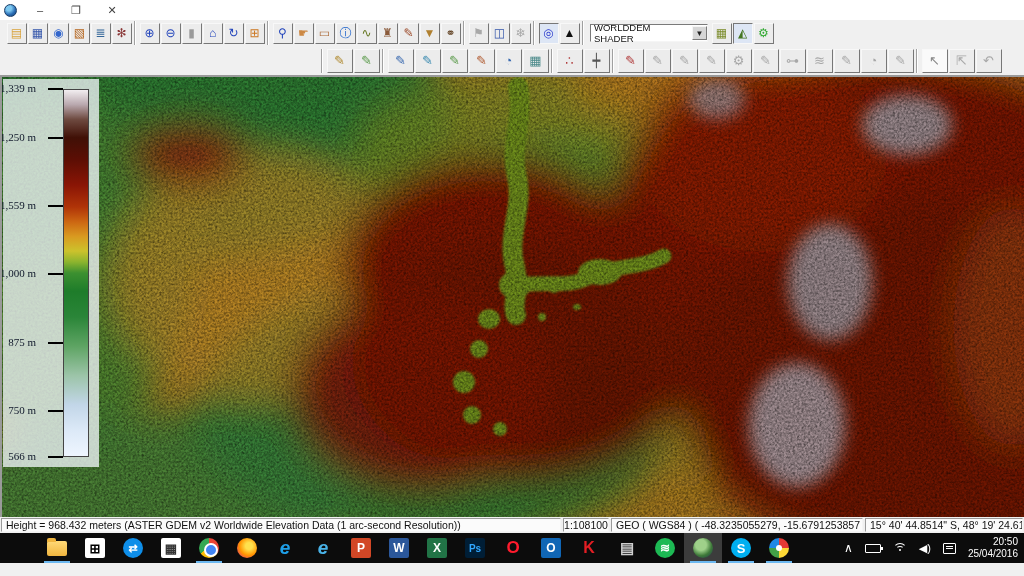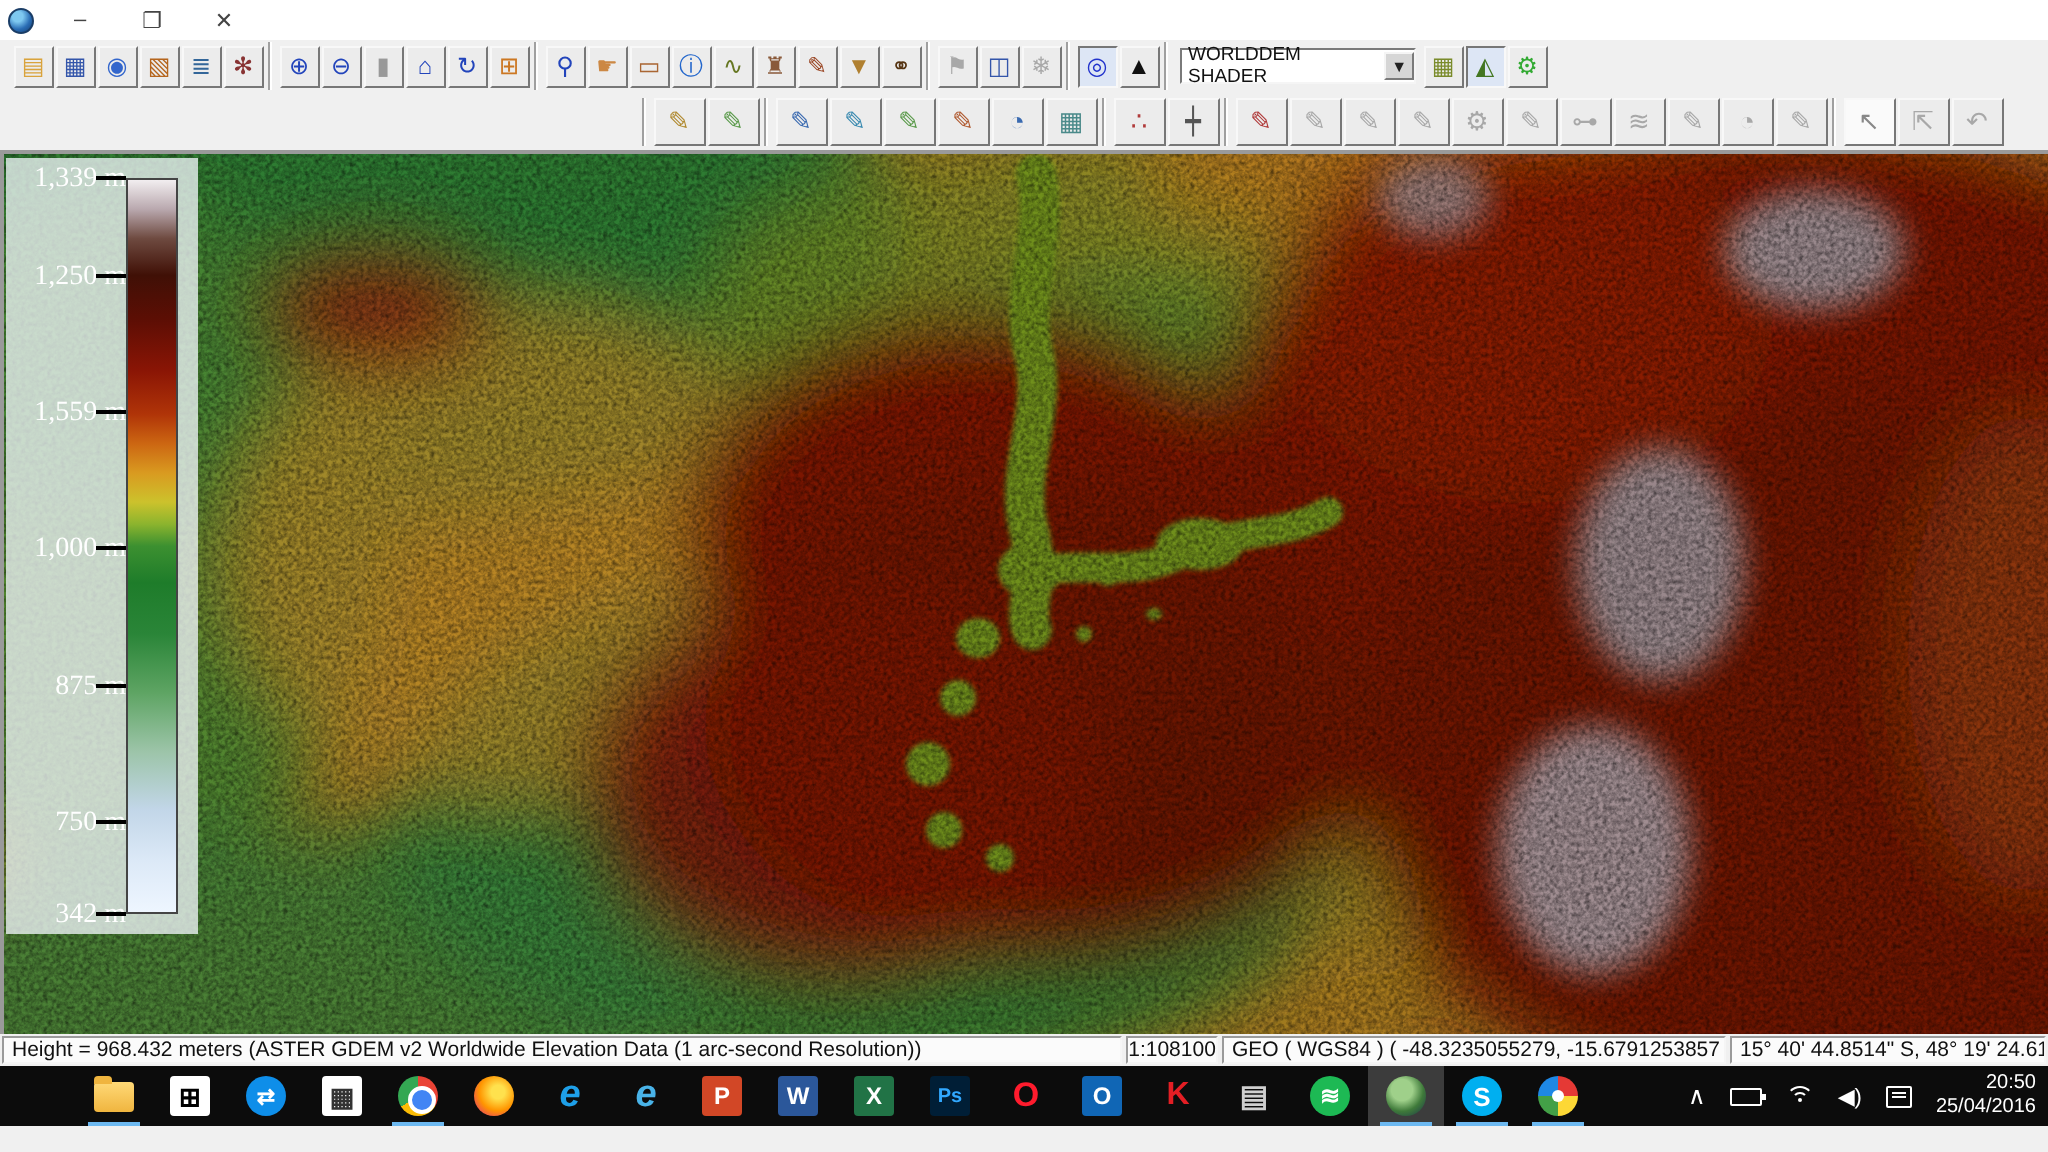--- a/index.html
+++ b/index.html
@@ -36,21 +36,21 @@
   
   .map { position:relative; width:1024px; height:442px; flex:0 0 auto; border-top:2px solid #9a9a9a; border-left:2px solid #9a9a9a; background:#a87a20; overflow:hidden; }
   .map svg { position:absolute; left:0; top:0; }
 
   .legend { position:absolute; left:1px; top:2px; width:96px; height:388px; background:rgba(238,243,247,0.78); font-family:"Liberation Serif",serif; }
   .legend-bar { position:absolute; left:60px; top:10px; width:26px; height:368px; border:1px solid #444; background:linear-gradient(to bottom,
       #f2eef0 0%, #b9a8ae 4%, #6e4a40 8%, #401006 13%, #5c0e04 19%, #8a1505 26%,
       #b03408 32%, #cc6612 36%, #d99a20 40%, #ccc22c 44%, #8cb42e 47%, #3c9030 50%,
       #1e7c2a 55%, #2a8538 62%, #5ea463 70%, #9cc4a8 78%, #c2d6e8 86%, #dce9f7 93%, #eef6ff 100%); }
   .legend-tick { position:absolute; left:0; width:60px; height:0; }
-  .legend-tick .lab { position:absolute; right:0; top:-7px; font-size:14px; color:#ffffff; white-space:nowrap; }
+  .legend-tick .lab { position:absolute; right:27px; top:-7px; font-size:11px; color:#0f172a; white-space:nowrap; }
   .legend-tick .tln { position:absolute; right:0; top:-1px; width:15px; height:1.5px; background:#000; }
 
   .scalebar { position:absolute; left:1px; top:394px; width:316px; height:46px; background:rgba(238,243,247,0.80); font-family:"Liberation Serif",serif; }
   .sb-line { position:absolute; left:28px; top:12px; width:261px; height:1.5px; background:#000; }
   .sb-tick { position:absolute; top:5px; width:1.5px; height:16px; background:#000; }
   .sb-lab { position:absolute; top:24px; width:64px; text-align:center; font-size:12.5px; color:#000; }
 
   
   .statusbar { height:16px; display:flex; align-items:stretch; background:#f0f0f0; font-size:10.5px; color:#111; flex:0 0 auto; gap:2px; padding:1px 1px; }
   .seg { background:#fbfbfb; border:1px solid; border-color:#9a9a9a #f5f5f5 #f5f5f5 #9a9a9a; display:flex; align-items:center; padding:0 4px; white-space:nowrap; overflow:hidden; }
@@ -294,21 +294,21 @@
         </div>
       <div class="legend-tick" style="top:264px">
           <span class="lab">875 m</span>
           <span class="tln"></span>
         </div>
       <div class="legend-tick" style="top:332px">
           <span class="lab">750 m</span>
           <span class="tln"></span>
         </div>
       <div class="legend-tick" style="top:378px">
-          <span class="lab">342 m</span>
+          <span class="lab">566 m</span>
           <span class="tln"></span>
         </div>
     </div>
 
   </div>
 
   <div class="statusbar">
     <div class="seg seg1">Height = 968.432 meters (ASTER GDEM v2 Worldwide Elevation Data (1 arc-second Resolution))</div>
     <div class="seg seg2">1:108100</div>
     <div class="seg seg3">GEO ( WGS84 ) ( -48.3235055279, -15.6791253857 ) - 968.438 m</div>

